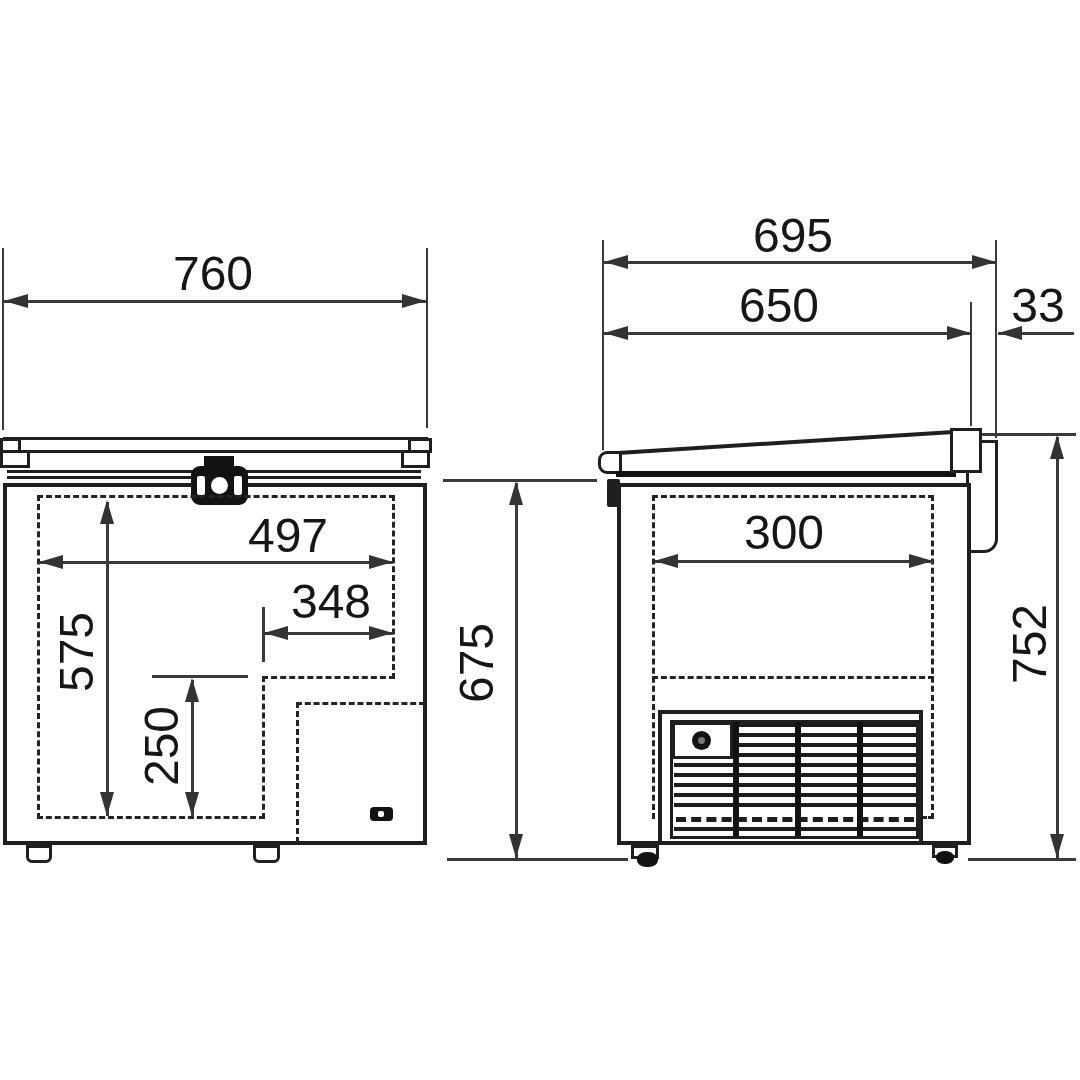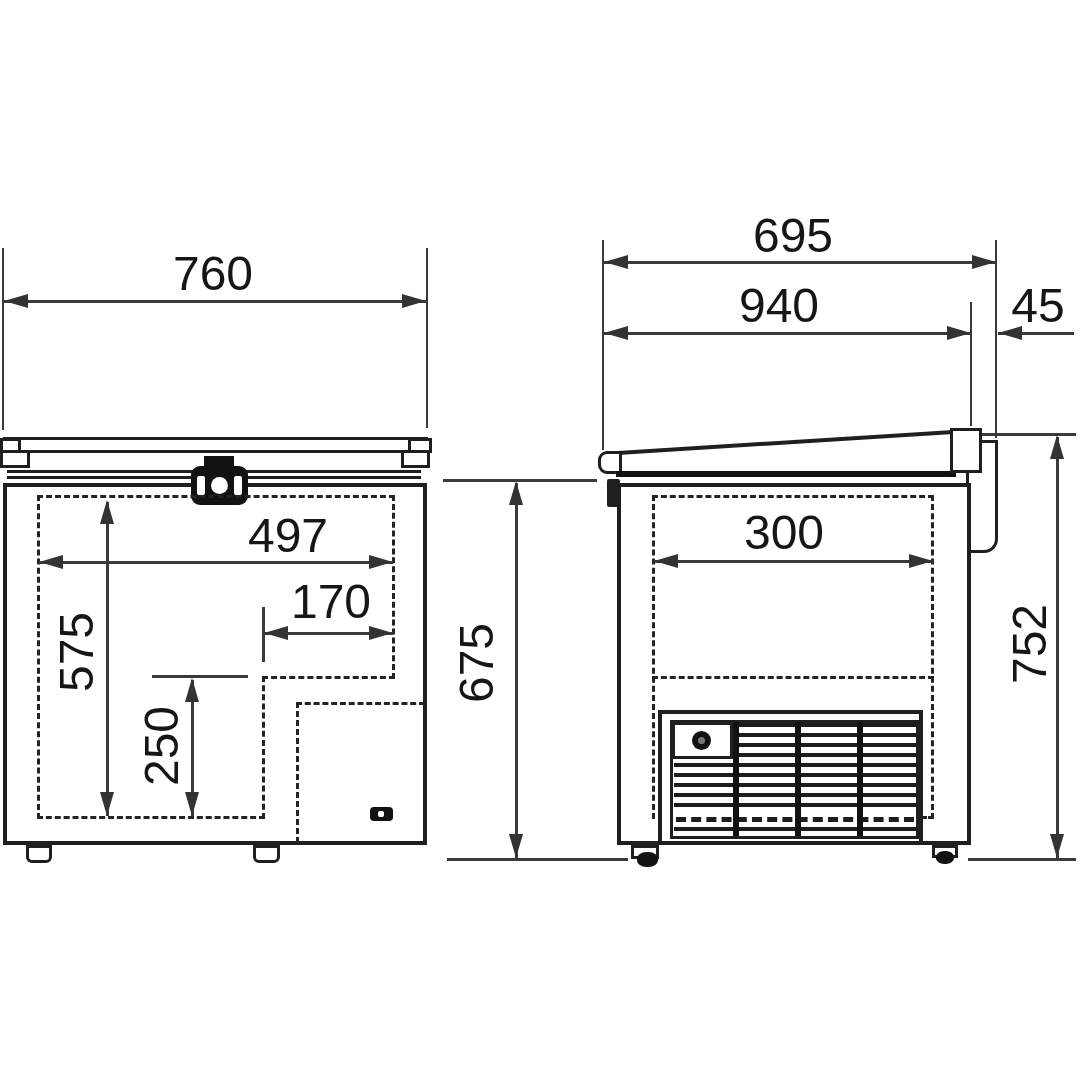--- a/index.html
+++ b/index.html
@@ -79,21 +79,21 @@
 
     <div class="dim-h" style="left:39px;top:561px;width:354px;"></div>
     <div class="ar l" style="left:39px;top:555px;"></div>
     <div class="ar r" style="left:369px;top:555px;"></div>
     <div class="lbl" style="left:288px;top:536px;">497</div>
 
     <div class="dim-v" style="left:262px;top:607px;height:55px;"></div>
     <div class="dim-h" style="left:264px;top:632px;width:129px;"></div>
     <div class="ar l" style="left:264px;top:626px;"></div>
     <div class="ar r" style="left:369px;top:626px;"></div>
-    <div class="lbl" style="left:331px;top:602px;">170</div>
+    <div class="lbl" style="left:331px;top:602px;">348</div>
 
     <div class="dim-v" style="left:106px;top:502px;height:314px;"></div>
     <div class="ar u" style="left:100px;top:500px;"></div>
     <div class="ar d" style="left:100px;top:792px;"></div>
     <div class="lbl rot" style="left:77px;top:652px;">575</div>
 
     <div class="dim-h" style="left:152px;top:675px;width:96px;"></div>
     <div class="dim-v" style="left:191px;top:680px;height:136px;"></div>
     <div class="ar u" style="left:185px;top:678px;"></div>
     <div class="ar d" style="left:185px;top:792px;"></div>
@@ -147,25 +147,25 @@
     <div class="ext" style="left:995px;top:240px;height:198px;"></div>
     <div class="dim-h" style="left:604px;top:261px;width:392px;"></div>
     <div class="ar l" style="left:604px;top:255px;"></div>
     <div class="ar r" style="left:972px;top:255px;"></div>
     <div class="lbl" style="left:793px;top:236px;">695</div>
 
     <div class="ext" style="left:970px;top:302px;height:124px;"></div>
     <div class="dim-h" style="left:604px;top:332px;width:367px;"></div>
     <div class="ar l" style="left:604px;top:326px;"></div>
     <div class="ar r" style="left:947px;top:326px;"></div>
-    <div class="lbl" style="left:779px;top:306px;">940</div>
+    <div class="lbl" style="left:779px;top:306px;">650</div>
 
     <div class="dim-h" style="left:998px;top:332px;width:76px;"></div>
     <div class="ar l" style="left:998px;top:326px;"></div>
-    <div class="lbl" style="left:1038px;top:306px;">45</div>
+    <div class="lbl" style="left:1038px;top:306px;">33</div>
 
     <div class="dim-h" style="left:654px;top:560px;width:279px;"></div>
     <div class="ar l" style="left:654px;top:554px;"></div>
     <div class="ar r" style="left:909px;top:554px;"></div>
     <div class="lbl" style="left:784px;top:533px;">300</div>
 
     <div class="dim-h" style="left:982px;top:433px;width:94px;"></div>
     <div class="dim-h" style="left:968px;top:858px;width:108px;"></div>
     <div class="dim-v" style="left:1056px;top:437px;height:421px;"></div>
     <div class="ar u" style="left:1050px;top:435px;"></div>

